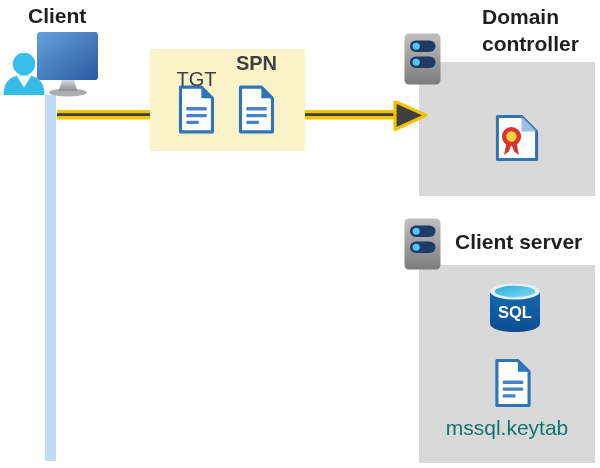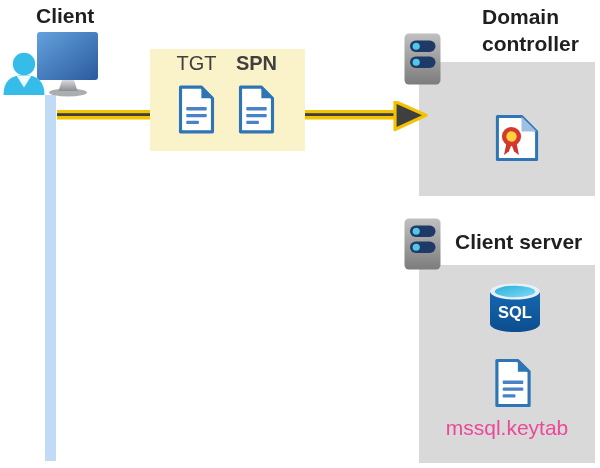--- a/index.html
+++ b/index.html
@@ -2,21 +2,21 @@
 <html><head>
 <meta charset="utf-8">
 <style>
   html,body{margin:0;padding:0;background:#fff;}
   #canvas{
     position:relative;width:600px;height:468px;background:#ffffff;
     font-family:"Liberation Sans",sans-serif;overflow:hidden;
   }
   .abs{position:absolute;}
   .heading{font-weight:700;font-size:21px;line-height:27px;color:#1f1f1f;}
-  .plain-label{font-size:20px;color:#ec4899;}
+  .plain-label{font-size:20px;color:#0f766e;}
   .ticket-label{font-size:20px;color:#3f3f3f;text-align:center;}
   .graybox{background:#D9D9D9;}
   .ticketbox{background:#FAF2C8;}
   .timeline{background:#C1DAF5;}
   .center{text-align:center;}
 </style>
 </head>
 <body>
 
 <div id="canvas">
@@ -88,33 +88,33 @@
   <svg class="abs" style="left:491px;top:357px;" width="44" height="52" viewBox="0 0 40 53">
     <path d="M3.6 3.6 H25 L36.4 15 V49.4 H3.6 Z" fill="#ffffff" stroke="#2E75B6" stroke-width="3.2" stroke-linejoin="round"></path>
     <path d="M25 3.6 L36.4 15 H25 Z" fill="#2E75B6"></path>
     <rect x="9.5" y="24" width="21" height="3.4" rx="1" fill="#4A82C6"></rect>
     <rect x="9.5" y="31" width="21" height="3.4" rx="1" fill="#4A82C6"></rect>
     <rect x="9.5" y="38" width="13" height="3.4" rx="1" fill="#4A82C6"></rect>
   </svg>
 
   <div class="abs plain-label center" style="left:419px;top:416px;width:176px;font-size:21px;">mssql.keytab</div>
 
-  <div class="abs heading" style="left:28px;top:2px;margin-left:8px;">Client</div>
+  <div class="abs heading" style="left:28px;top:2px;">Client</div>
 
   <div class="abs timeline" style="left:45px;top:95px;width:11px;height:366px;"></div>
 
   <svg class="abs" style="left:57px;top:101px;" width="372" height="32" viewBox="0 0 372 32">
     <rect x="0" y="9" width="341" height="9.5" fill="#F3C300"></rect>
     <rect x="0" y="12.2" width="341" height="2.8" fill="#3F3F3F"></rect>
     <polygon points="338,0.5 369,14.2 338,28.5" fill="#3F3F3F" stroke="#F3C300" stroke-width="3.2" stroke-linejoin="round"></polygon>
   </svg>
 
   <div class="abs ticketbox" style="left:150px;top:49px;width:155px;height:102px;"></div>
 
-  <div class="abs ticket-label" style="left:171px;top:52px;width:51px;">TGT</div>
+  <div class="abs ticket-label" style="left:171px;top:68px;width:51px;">TGT</div>
   <div class="abs ticket-label" style="left:231px;top:52px;width:51px;font-weight:bold;">SPN</div>
 
   <svg class="abs" style="left:177px;top:83px;" width="39" height="53" viewBox="0 0 40 53">
     <path d="M3.6 3.6 H25 L36.4 15 V49.4 H3.6 Z" fill="#ffffff" stroke="#2E75B6" stroke-width="3.2" stroke-linejoin="round"></path>
     <path d="M25 3.6 L36.4 15 H25 Z" fill="#2E75B6"></path>
     <rect x="9.5" y="24" width="21" height="3.4" rx="1" fill="#4A82C6"></rect>
     <rect x="9.5" y="31" width="21" height="3.4" rx="1" fill="#4A82C6"></rect>
     <rect x="9.5" y="38" width="13" height="3.4" rx="1" fill="#4A82C6"></rect>
   </svg>
 

